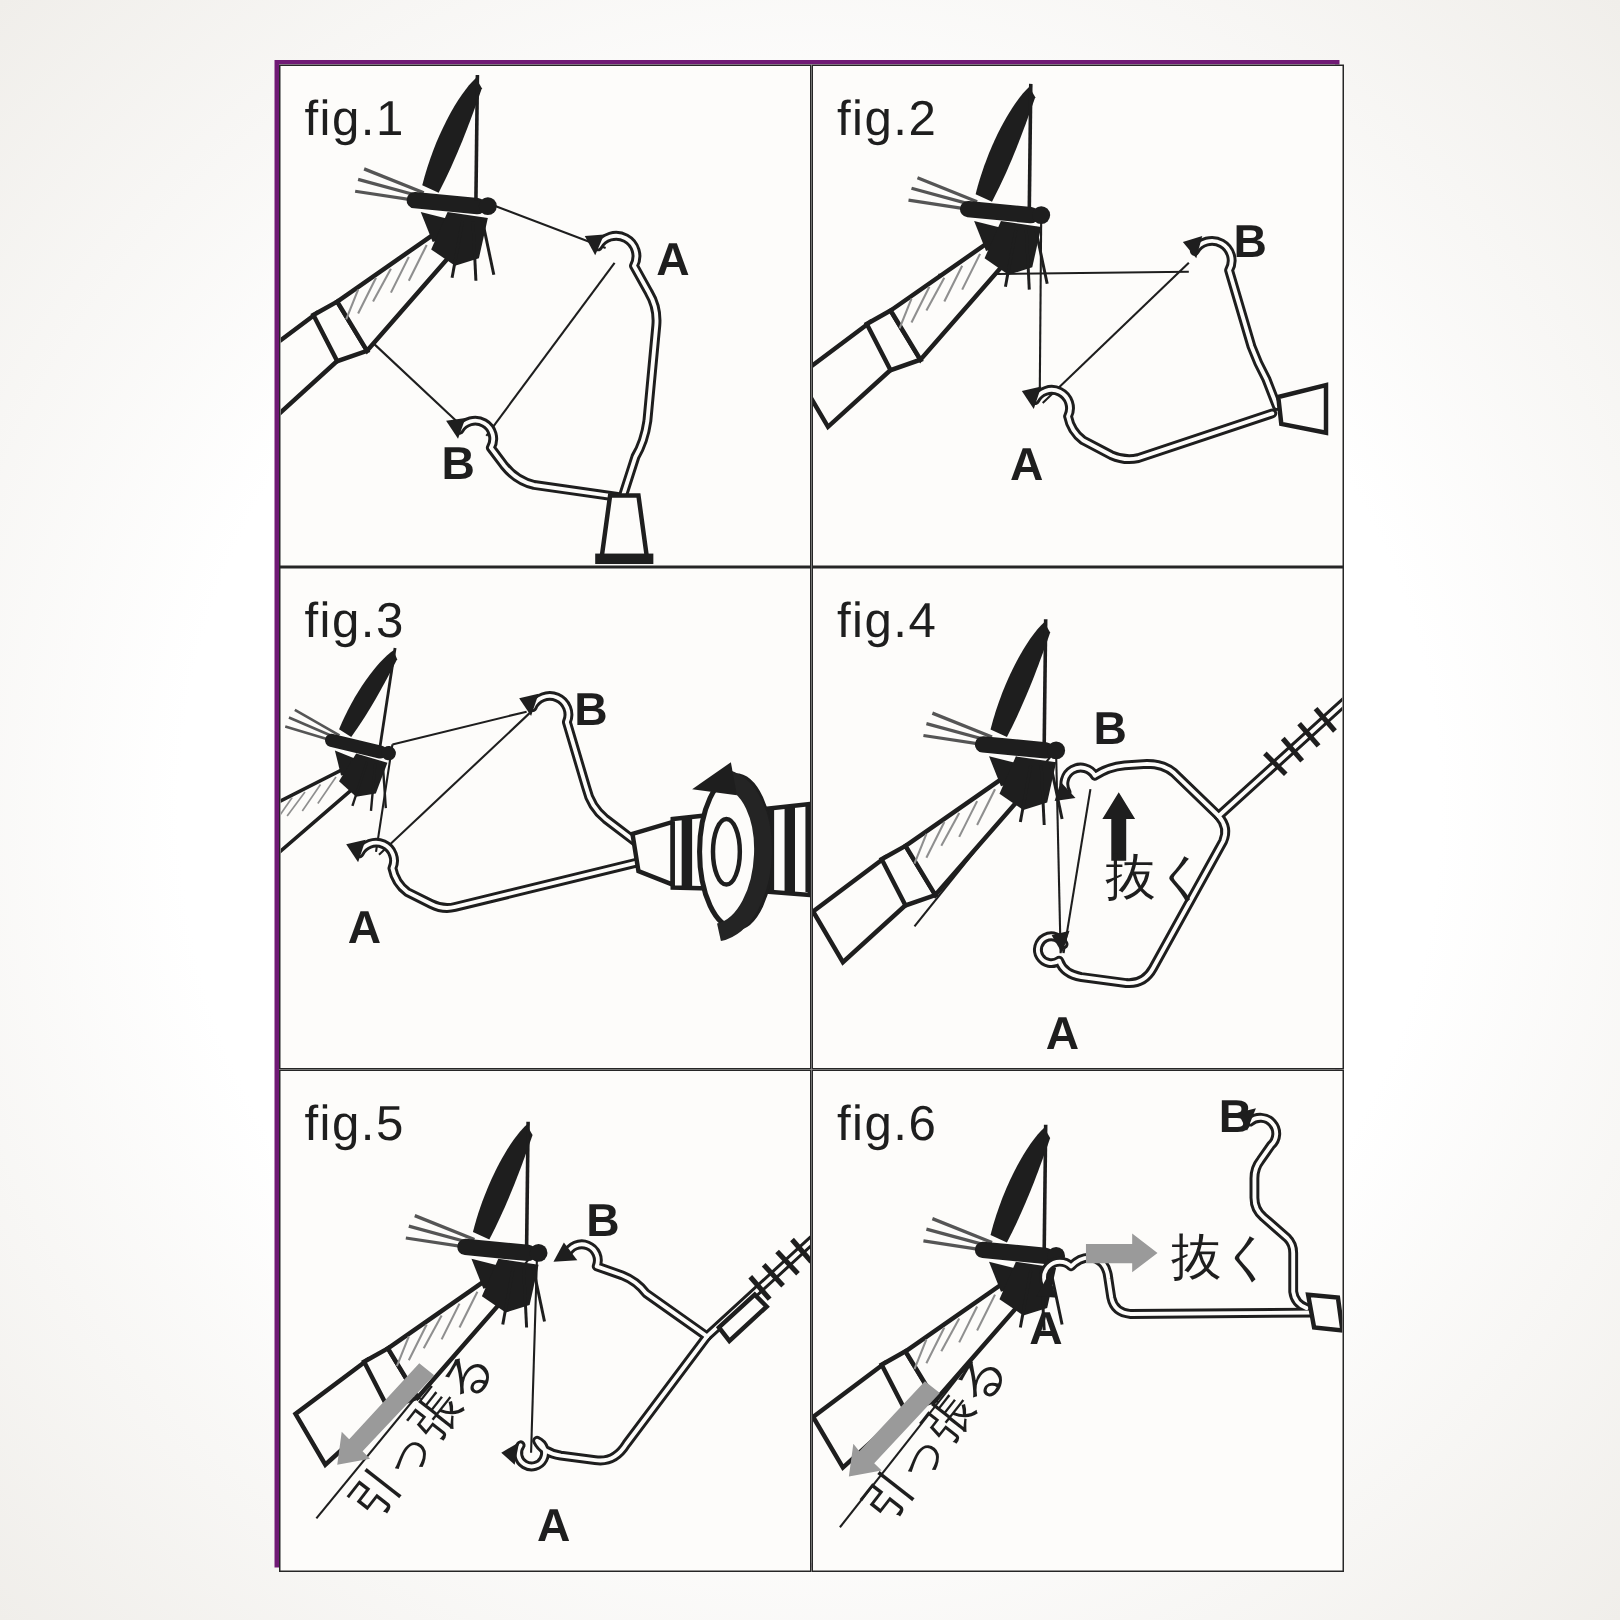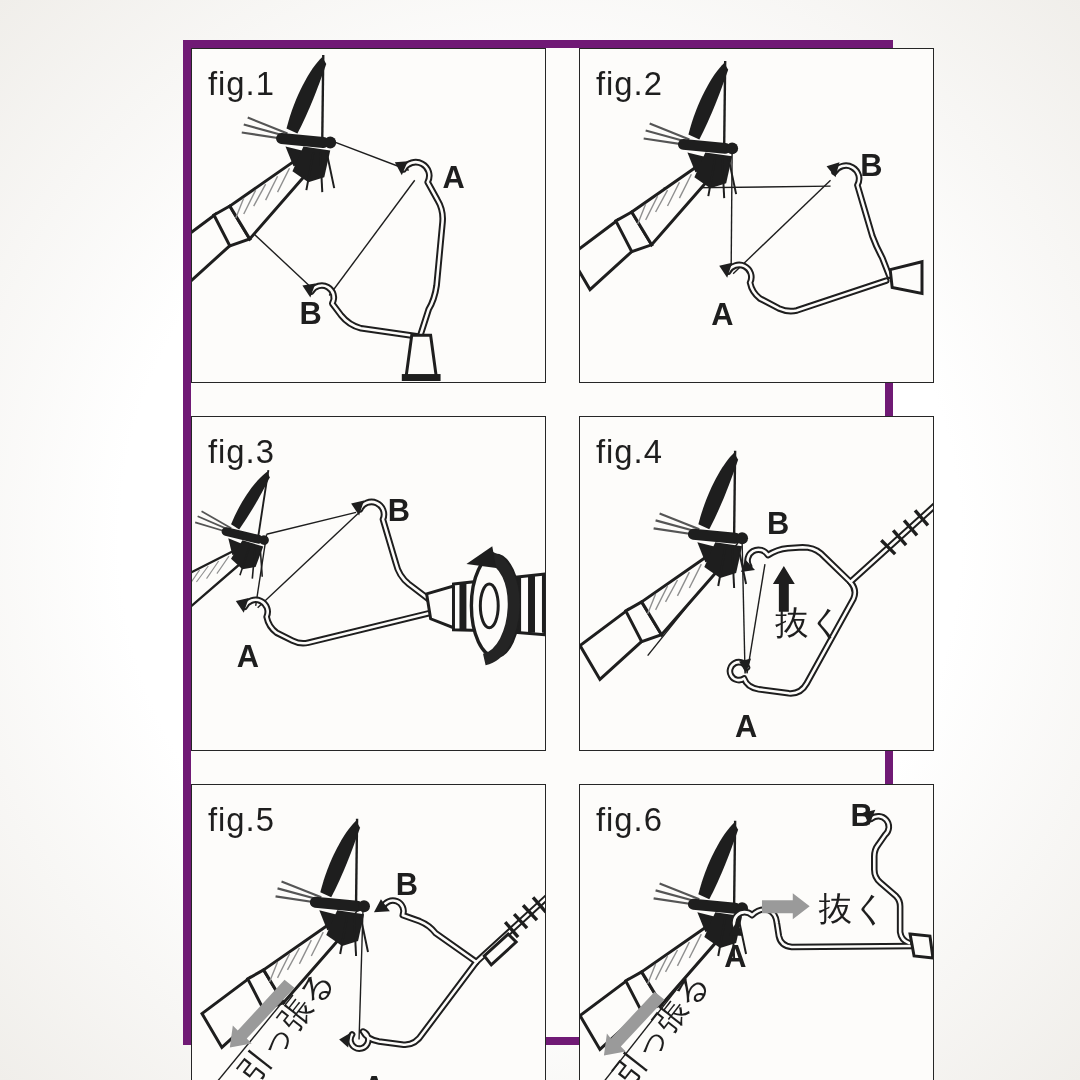--- a/index.html
+++ b/index.html
@@ -12,21 +12,21 @@
   html,body{width:1080px;height:1080px;}
   body{
     background:radial-gradient(ellipse at 50% 50%, #ffffff 55%, #f0eeea 100%);
     font-family:"Liberation Sans","DejaVu Sans",sans-serif;
     position:relative;
   }
   .photo{position:absolute;inset:0;}
   .sheet{
     position:absolute;left:183px;top:40px;width:710px;height:1005px;
     display:grid;grid-template-columns:355px 355px;grid-template-rows:335px 335px 335px;
-    border:8px solid #701a75;background:var(--paper);gap:33px;
+    border:3px solid #701a75;background:var(--paper);
   }
   .cell{position:relative;border:1.5px solid #262626;overflow:hidden;background:var(--paper);}
   .cell svg{position:absolute;inset:0;width:100%;height:100%;display:block;}
   .figlabel{font-size:33px;fill:var(--ink);letter-spacing:1px;}
   .ab{font-size:31px;font-weight:bold;fill:var(--ink);}
   .jp{font-size:34px;fill:var(--ink);font-family:"DejaVu Sans",sans-serif;}
   .jp-rot{font-size:33px;fill:var(--ink);font-family:"DejaVu Sans",sans-serif;text-anchor:middle;}
   .thread{stroke:var(--ink);stroke-width:1.4;fill:none;}
   .wire-outer{fill:none;stroke:var(--ink);stroke-width:6.6;stroke-linejoin:round;stroke-linecap:round;}
   .wire-inner{fill:none;stroke:var(--paper);stroke-width:2.6;stroke-linejoin:round;stroke-linecap:round;}

